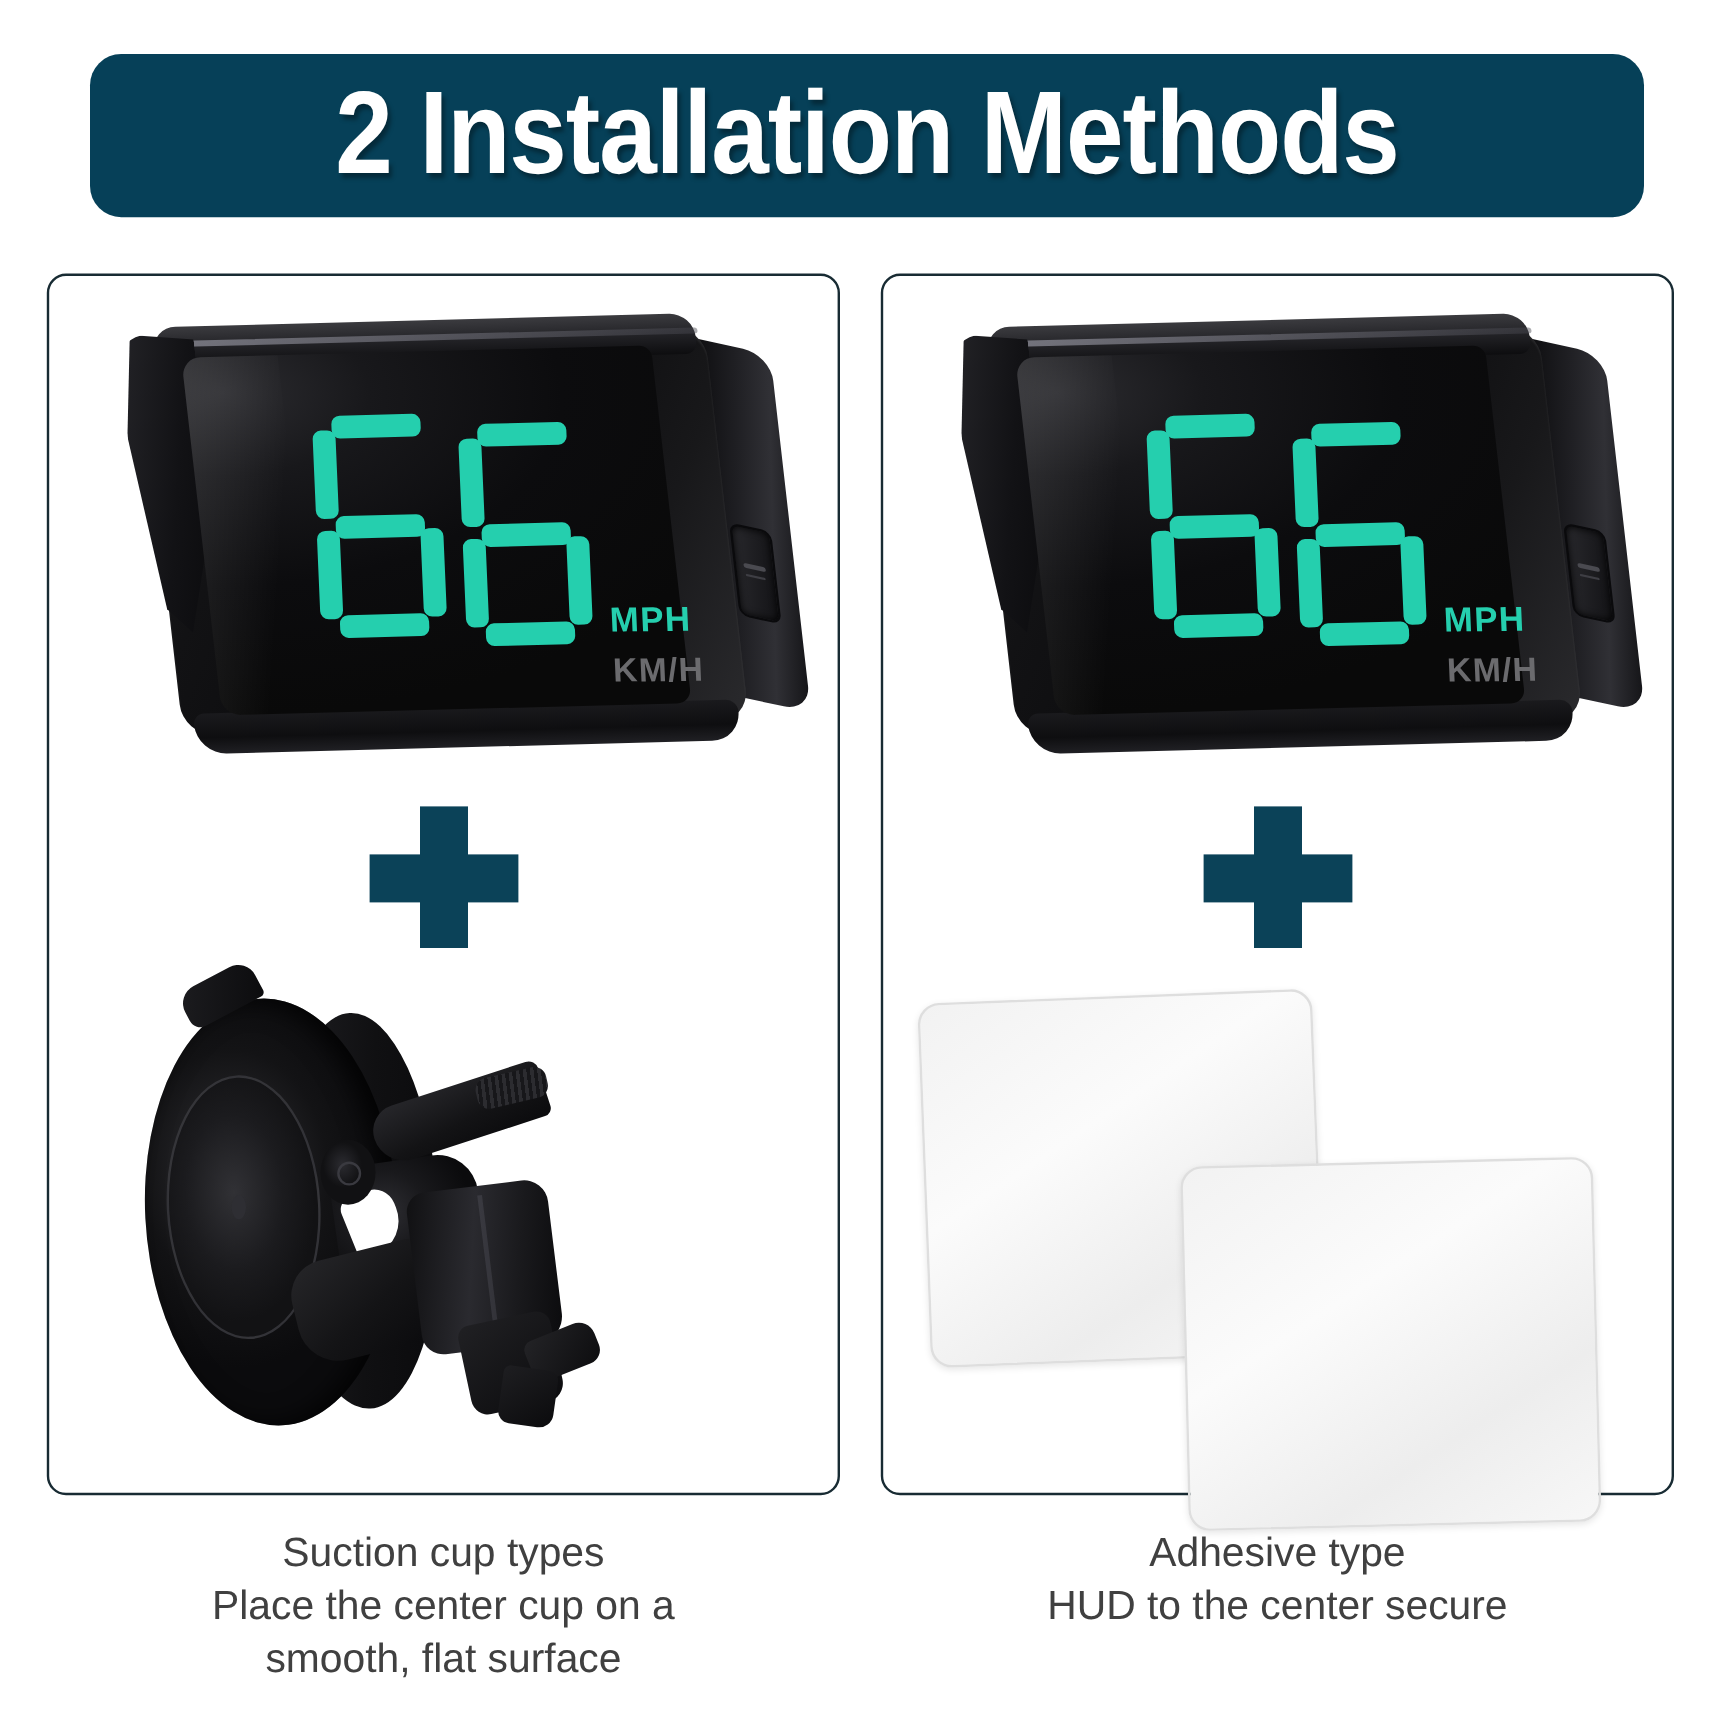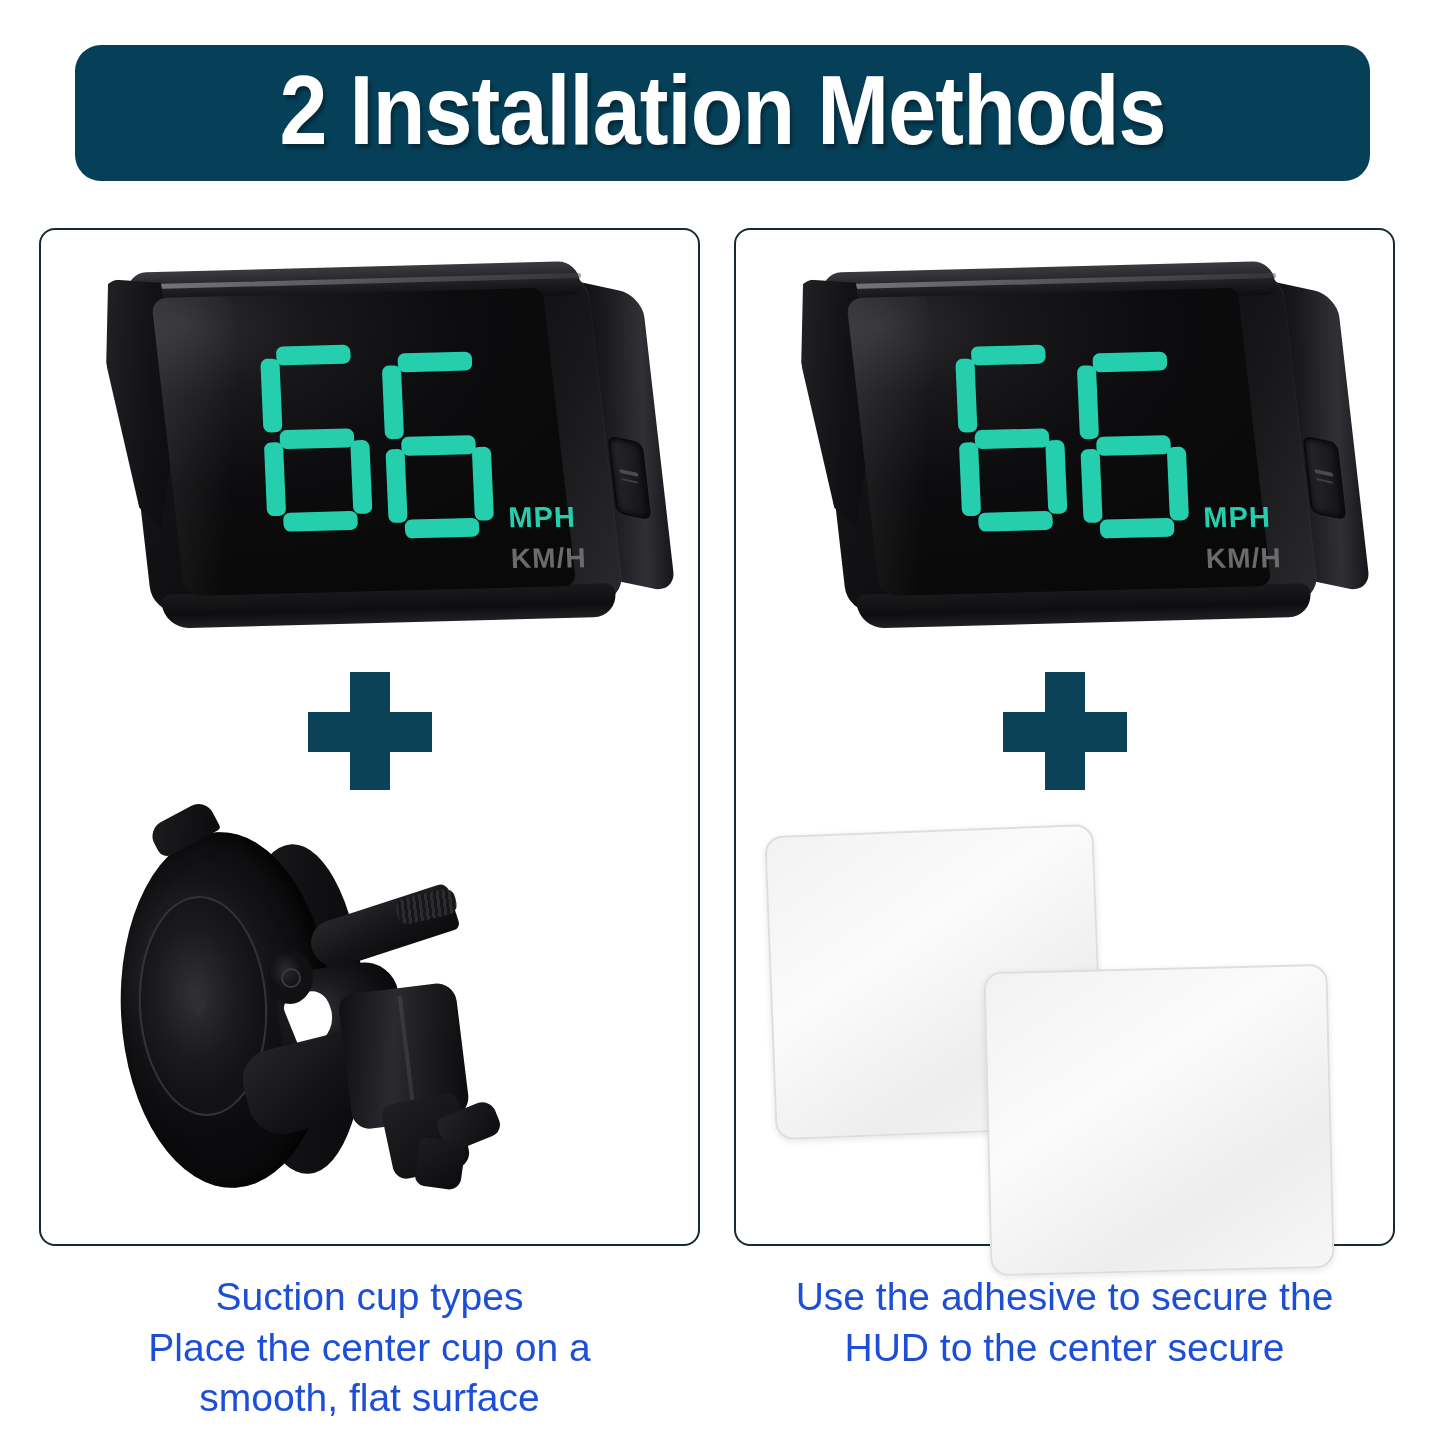--- a/index.html
+++ b/index.html
@@ -382,22 +382,22 @@
   #pad-back  { left: 8px;   top: 10px;  width: 325px; height: 300px; transform: rotate(-2.2deg); }
   #pad-front { left: 225px; top: 148px; width: 340px; height: 300px; transform: rotate(-1.4deg); }
 
   
   .caption-block {
     position: absolute;
     top: 1272px;
     width: 661px;
     text-align: center;
     font-family: "Liberation Sans", sans-serif;
-    font-size: 39px;
-    color: #1d4ed8;
+    font-size: 34px;
+    color: #404040;
     line-height: 1.30;
   }
   #caption-left  { left: 39px;  }
   #caption-right { left: 734px; }
   .caption-block .cap-line { display: block; white-space: nowrap; }
 </style>
 </head>
 <body>
 
 <div id="header-banner">
@@ -532,15 +532,15 @@
   </div>
 </div>
 
 <div class="caption-block" id="caption-left">
   <span class="cap-line">Suction cup types</span>
   <span class="cap-line">Place the center cup on a</span>
   <span class="cap-line">smooth, flat surface</span>
 </div>
 
 <div class="caption-block" id="caption-right">
-  <span class="cap-line">Use the adhesive to secure the</span>
+  <span class="cap-line">Adhesive type</span>
   <span class="cap-line">HUD to the center secure</span>
 </div>
 
 </body></html>

